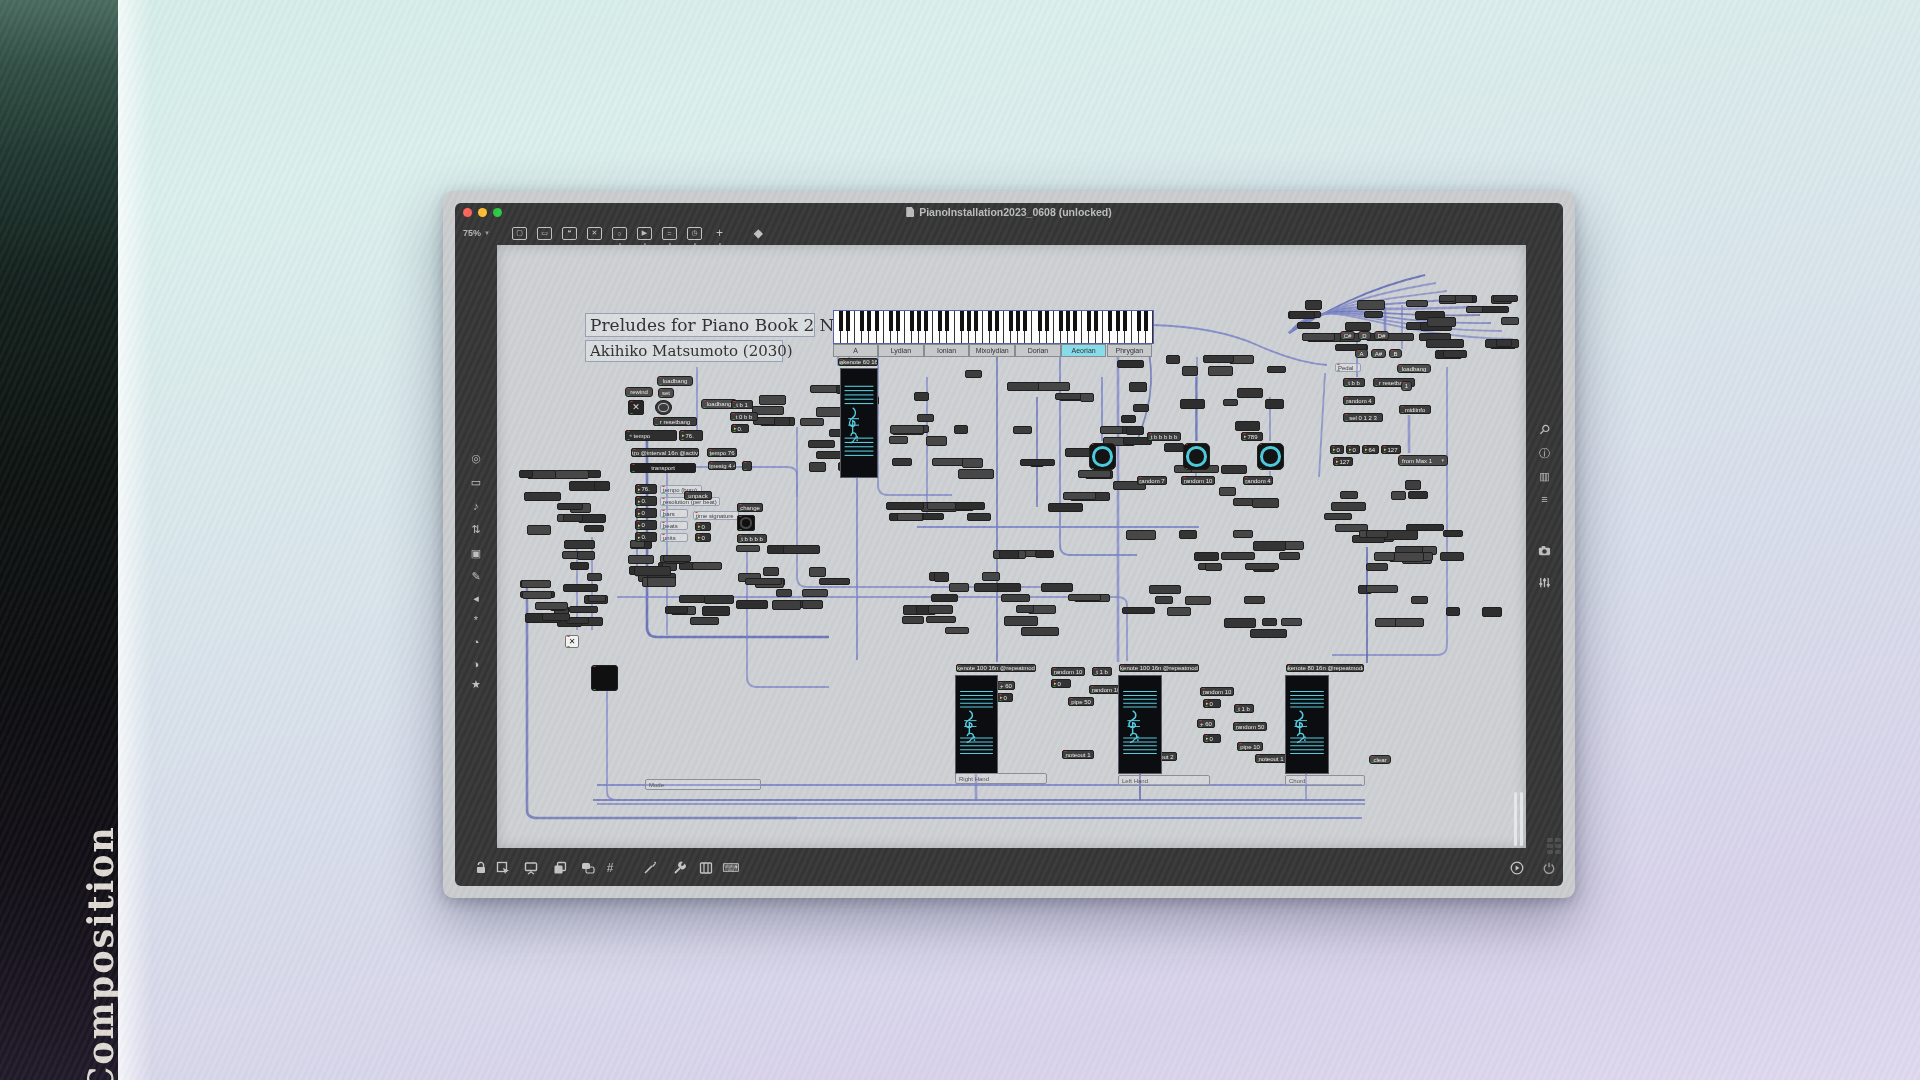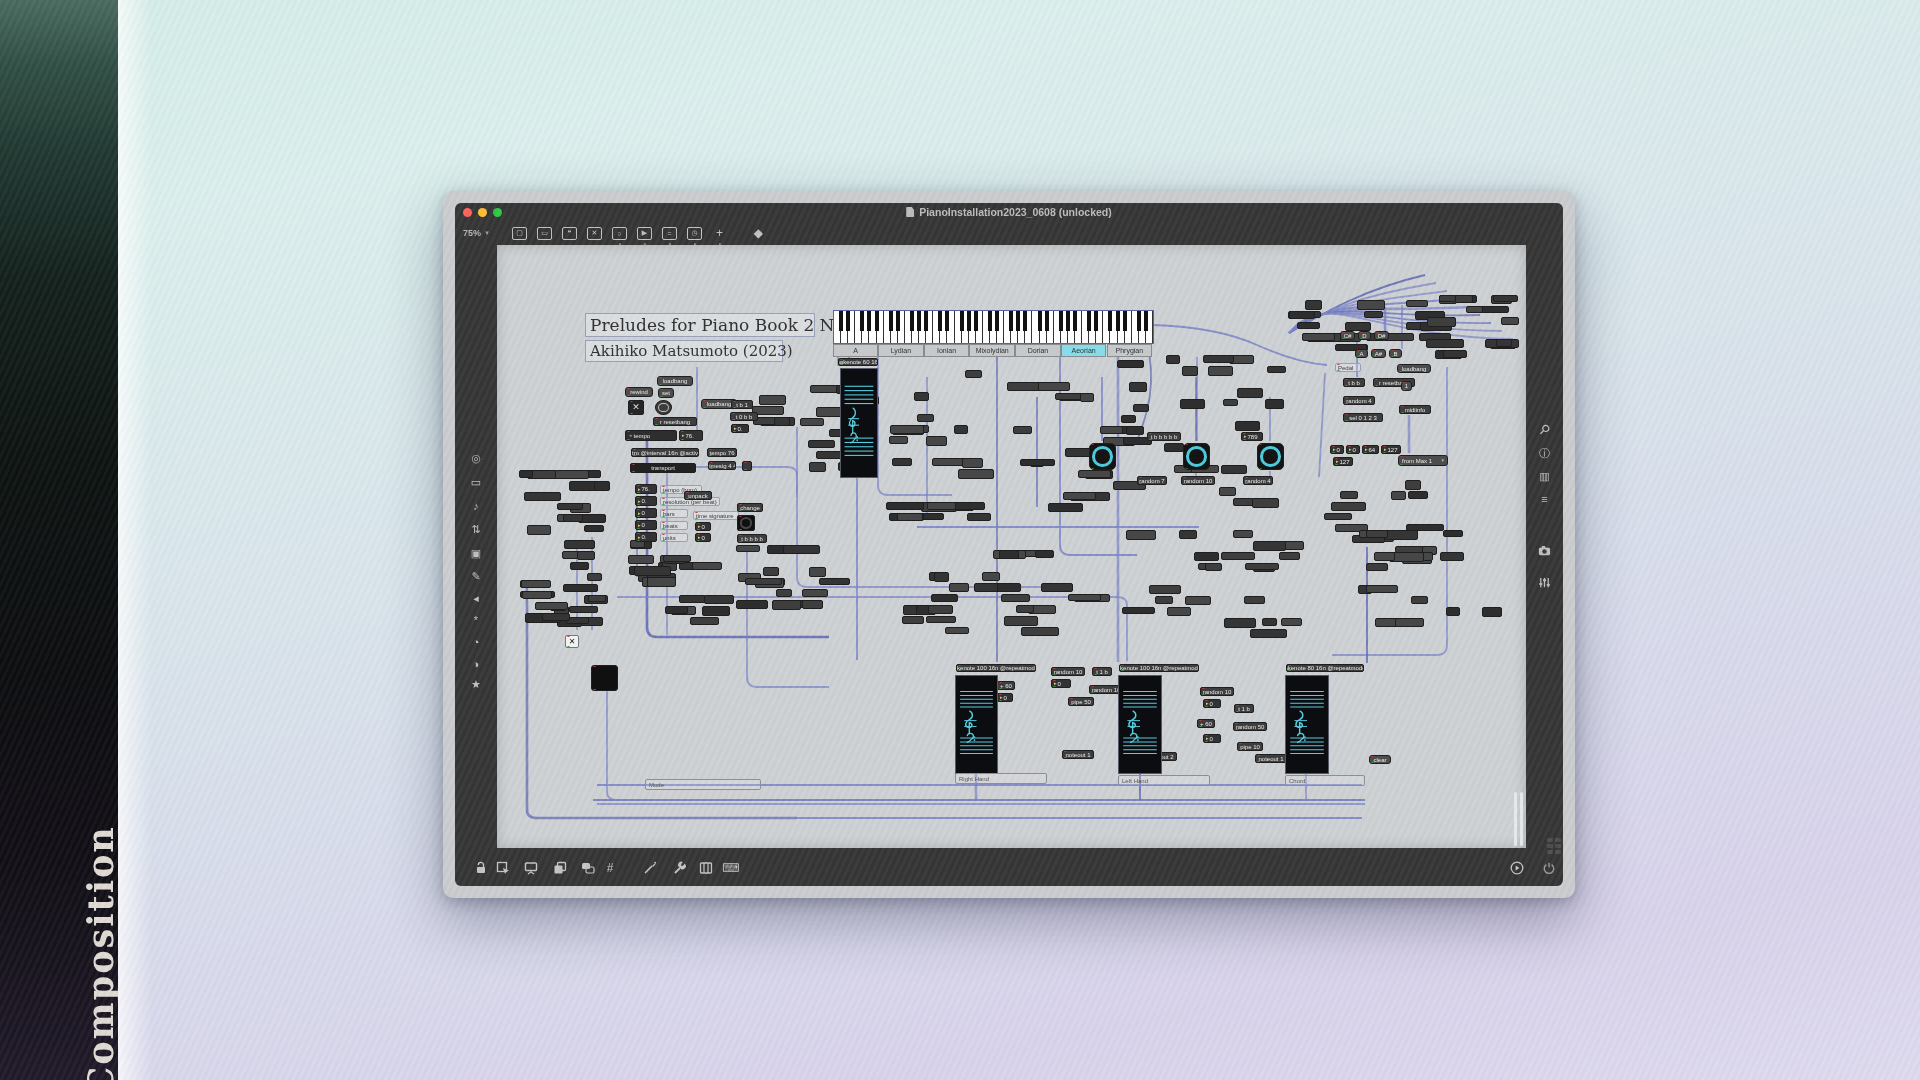--- a/index.html
+++ b/index.html
@@ -227,21 +227,21 @@
             <path d="M792,88 C830,63 868,50 939,38" fill="none" stroke="#7b84c6" stroke-width="1.8" opacity="0.75"></path>
             <path d="M792,88 C830,60 868,56 950,46" fill="none" stroke="#7b84c6" stroke-width="1.8" opacity="0.75"></path>
             <path d="M792,88 C830,57 868,62 961,54" fill="none" stroke="#7b84c6" stroke-width="1.8" opacity="0.9"></path>
             <path d="M792,88 C830,54 868,68 972,62" fill="none" stroke="#7b84c6" stroke-width="2.6" opacity="0.75"></path>
             <path d="M792,88 C830,51 868,74 983,70" fill="none" stroke="#6069b2" stroke-width="1.8" opacity="0.75"></path>
             <path d="M792,88 C830,48 868,80 994,78" fill="none" stroke="#7b84c6" stroke-width="1.8" opacity="0.9"></path>
             <path d="M792,88 C830,45 868,86 1005,86" fill="none" stroke="#7b84c6" stroke-width="1.8" opacity="0.75"></path>
             <path d="M792,88 C830,42 868,92 1016,94" fill="none" stroke="#7b84c6" stroke-width="1.8" opacity="0.75"></path>
           </svg>
         <div class="serif-cmt" id="title-cmt" style="left:88px;top:68px;width:230px;height:24px;font-size:17px;">Preludes for Piano Book 2 No.2</div>
-        <div class="serif-cmt" id="author-cmt" style="left:88px;top:95px;width:198px;height:22px;font-size:15px;">Akihiko Matsumoto (2023)</div>
+        <div class="serif-cmt" id="author-cmt" style="left:88px;top:95px;width:198px;height:22px;font-size:15px;">Akihiko Matsumoto (2030)</div>
         <div class="kslider" id="kslider" style="left:336px;top:65px;width:319px;height:32px;">
             <div class="wkey" style="left: 0px; width: 7.08889px;"></div>
             <div class="wkey" style="left: 7.08889px; width: 7.08889px;"></div>
             <div class="wkey" style="left: 14.1778px; width: 7.08889px;"></div>
             <div class="wkey" style="left: 21.2667px; width: 7.08889px;"></div>
             <div class="wkey" style="left: 28.3556px; width: 7.08889px;"></div>
             <div class="wkey" style="left: 35.4444px; width: 7.08889px;"></div>
             <div class="wkey" style="left: 42.5333px; width: 7.08889px;"></div>
             <div class="wkey" style="left: 49.6222px; width: 7.08889px;"></div>
             <div class="wkey" style="left: 56.7111px; width: 7.08889px;"></div>

